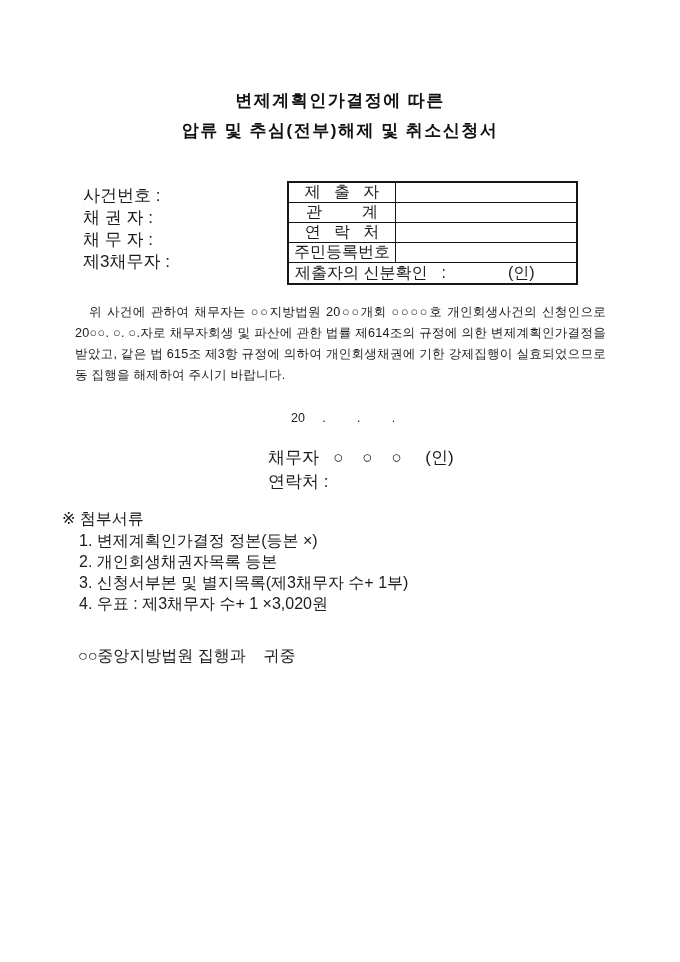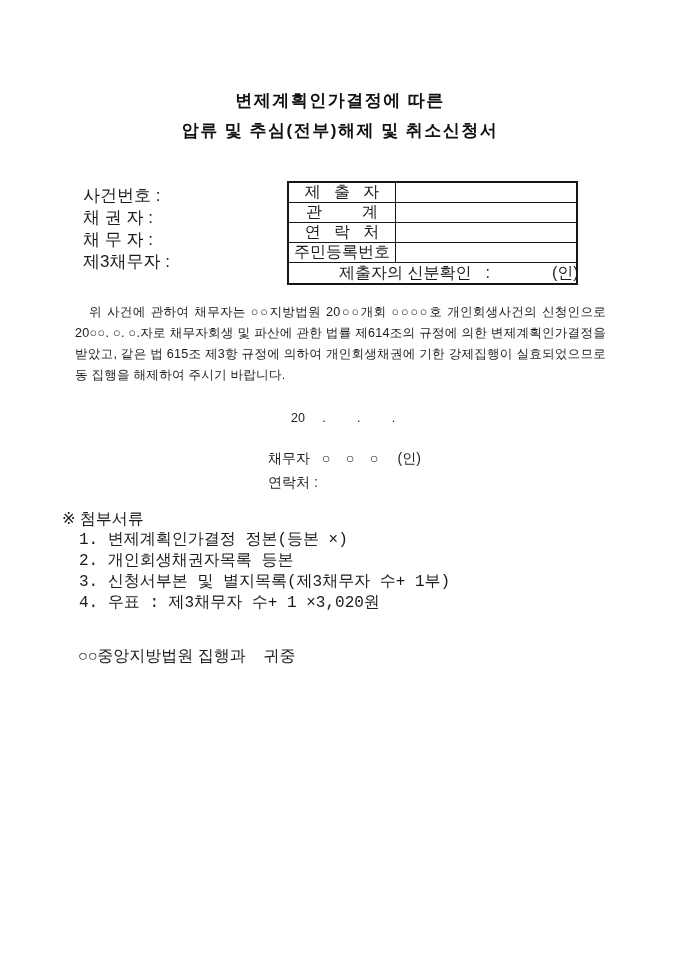--- a/index.html
+++ b/index.html
@@ -41,21 +41,21 @@
     width: 287px;
     border: 2px solid #161616;
     font-size: 16px;
   }
   .sub-row {
     display: flex;
     height: 19px;
     border-bottom: 1px solid #161616;
     align-items: stretch;
   }
-  .sub-row.last { border-bottom: none; height: 20px; margin-left: 44px; }
+  .sub-row.last { border-bottom: none; height: 20px; }
   .sub-label {
     width: 106px;
     border-right: 1px solid #161616;
     display: flex;
     align-items: center;
     justify-content: center;
     white-space: pre;
   }
   .sub-value { flex: 1; display: flex; align-items: center; padding-left: 5px; }
   .id-row { display: flex; align-items: center; padding-left: 6px; }
@@ -78,35 +78,35 @@
   
   .date-line {
     position: absolute;
     left: 291px; top: 411px;
     font-size: 12.5px;
     white-space: pre;
   }
   .sig-block {
     position: absolute;
     left: 268px; top: 446px;
-    font-size: 14px;
+    font-size: 17px;
     line-height: 24px;
   }
   .sig-block div { white-space: pre; }
 
   
   .attachments {
     position: absolute;
     left: 62px; top: 508px;
     font-size: 16px;
     line-height: 21px;
   }
   .attach-heading { white-space: pre; margin-bottom: 1px; }
   .attach-items { padding-left: 17px; }
-  .attach-items div { white-space: pre; font-family: Liberation Mono, monospace; }
+  .attach-items div { white-space: pre; }
 
   
   .footer-line {
     position: absolute;
     left: 78px; top: 646px;
     font-size: 16px;
     white-space: pre;
   }
 </style>
 </head>

